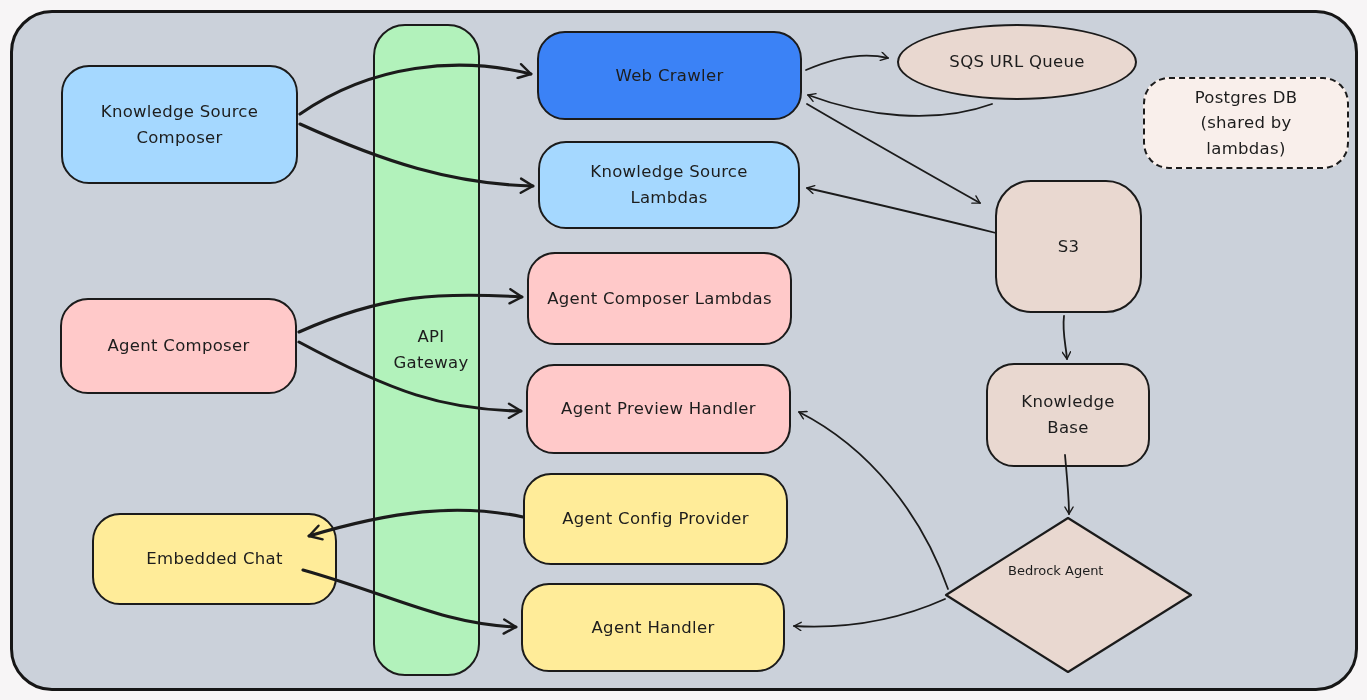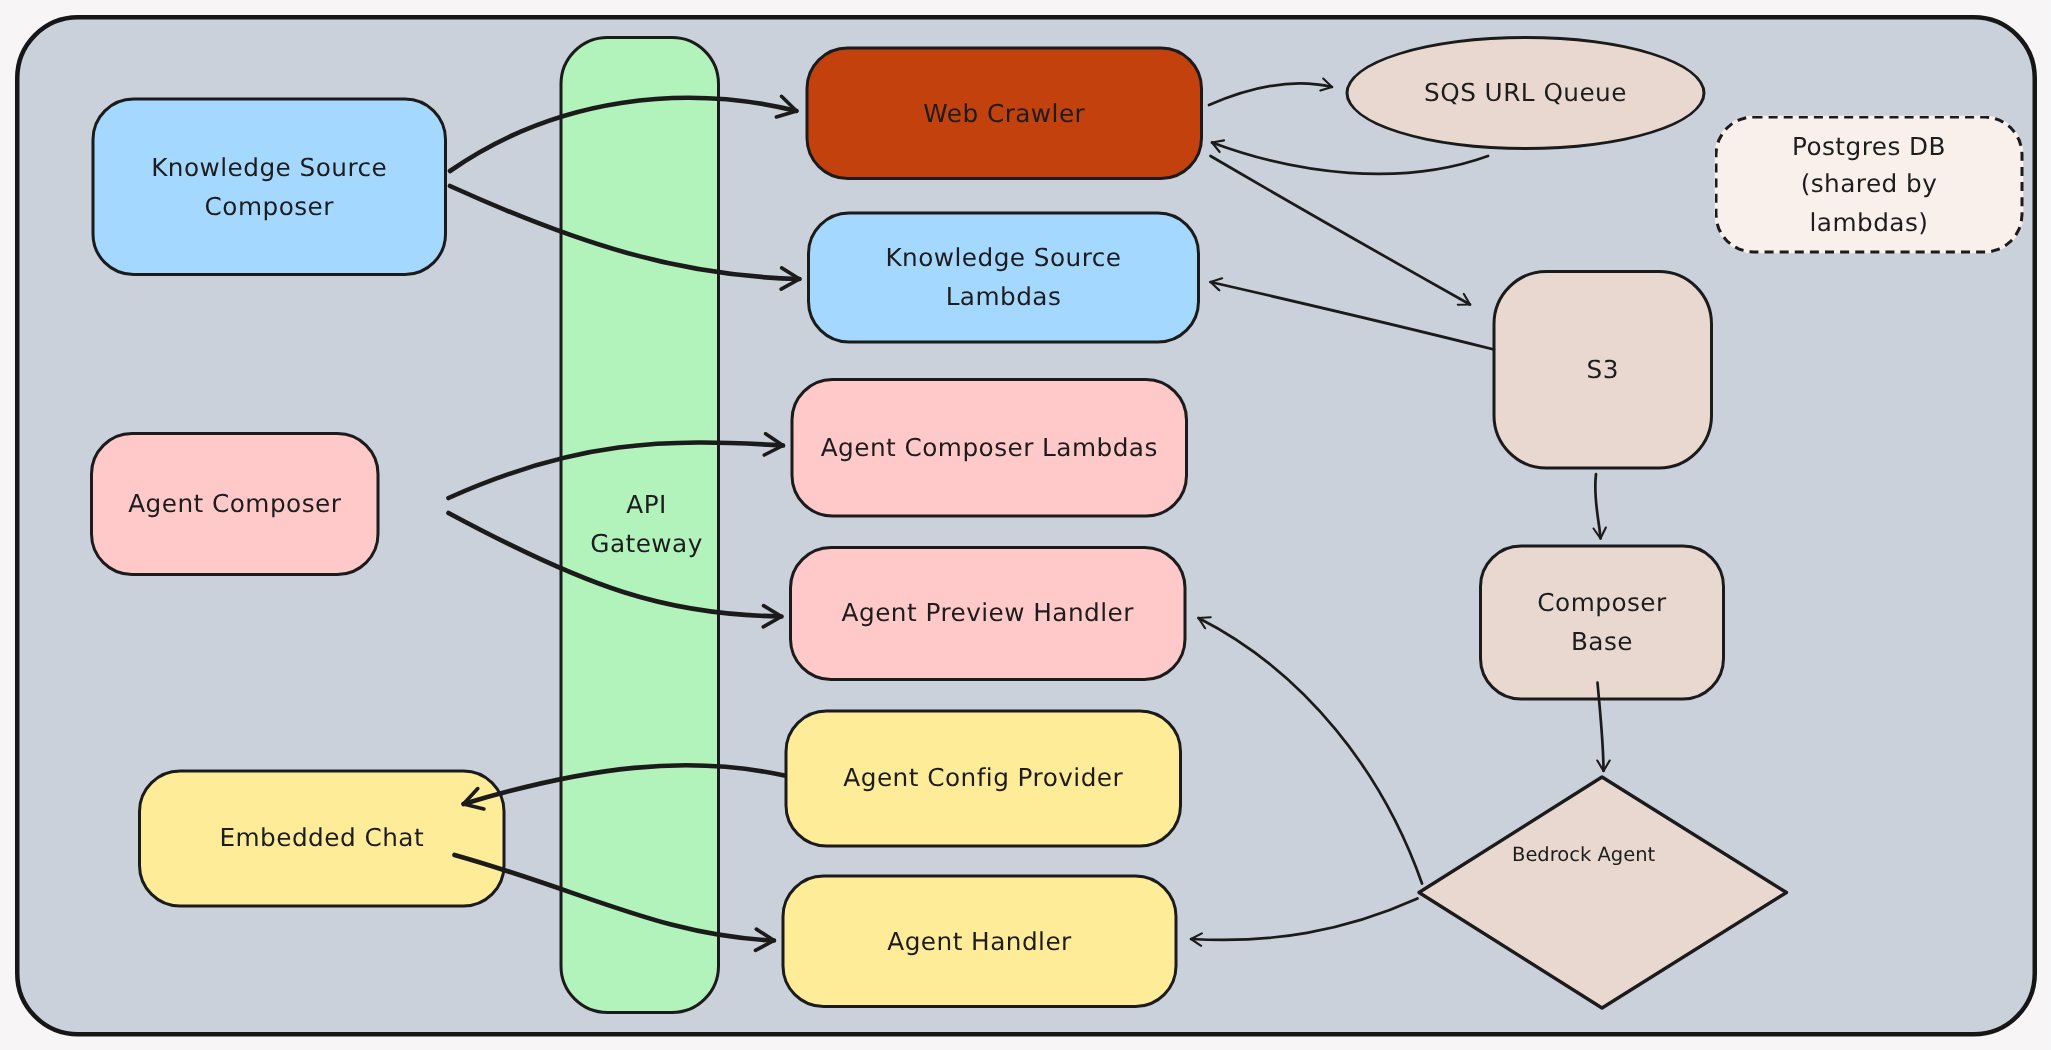--- a/index.html
+++ b/index.html
@@ -8,21 +8,21 @@
   .frame{position:absolute;left:10px;top:10px;width:1342px;height:675px;
          background:#cbd1da;border:3.5px solid #161616;border-radius:42px;}
   .node{position:absolute;display:flex;align-items:center;justify-content:center;
         text-align:center;border:2.8px solid #1b1b1b;border-radius:28px;
         font-size:16.5px;letter-spacing:.3px;line-height:1.55;box-sizing:border-box;padding:4px 14px;}
   .thin{border-width:2px;}
   .fill-blue{background:#a5d8ff;}
   .fill-pink{background:#ffc9c9;}
   .fill-yellow{background:#ffec99;}
   .fill-green{background:#b2f2bb;}
-  .fill-purple{background:#c2410c;}
+  .fill-purple{background:#3b82f6;}
   .fill-beige{background:#e9d8d0;}
   .fill-paper{background:#f9efeb;}
   .ellipse{border-radius:50%;}
   .dashed{border:2.2px dashed #1b1b1b;border-radius:26px;flex-direction:column;}
   .gateway{border-radius:32px;border-width:2.6px;}
   .gateway .lbl{width:82px;}
   .diamond-label{position:absolute;left:1008px;top:561px;width:120px;text-align:left;
                  font-size:13px;line-height:1.6;}
   svg.overlay{position:absolute;left:0;top:0;pointer-events:none;}
   .lbl{display:block;}
@@ -31,21 +31,21 @@
 <body>
 
 <div class="canvas">
 
   <div class="frame"></div>
 
   <div class="node fill-blue" style="left:61px;top:65px;width:237px;height:119px;">
     <span class="lbl">Knowledge Source Composer</span>
   </div>
 
-  <div class="node fill-pink" style="left:60px;top:288px;width:193px;height:96px;">
+  <div class="node fill-pink" style="left:60px;top:298px;width:237px;height:96px;">
     <span class="lbl">Agent Composer</span>
   </div>
 
   <div class="node fill-yellow" style="left:58px;top:513px;width:245px;height:92px;margin-left:34px;">
     <span class="lbl">Embedded Chat</span>
   </div>
 
   <div class="node fill-green gateway" style="left:373px;top:24px;width:107px;height:652px;padding-left:23px;">
     <span class="lbl">API Gateway</span>
   </div>
@@ -81,21 +81,21 @@
   <div class="node fill-paper dashed" style="left:1143px;top:77px;width:206px;height:92px;">
     <span class="lbl">Postgres DB</span>
     <span class="lbl">(shared by lambdas)</span>
   </div>
 
   <div class="node fill-beige thin" style="left:995px;top:180px;width:147px;height:133px;border-radius:36px;">
     <span class="lbl">S3</span>
   </div>
 
   <div class="node fill-beige thin" style="left:986px;top:363px;width:164px;height:104px;">
-    <span class="lbl">Composer Base</span>
+    <span class="lbl">Knowledge Base</span>
   </div>
 
   <svg class="overlay" width="1367" height="700" viewBox="0 0 1367 700">
     <defs>
       <marker id="arrow" viewBox="0 0 12 12" refX="10.5" refY="6" markerWidth="5.5" markerHeight="5.5" orient="auto-start-reverse">
         <path d="M2 1 L10.5 6 L2 11" fill="none" stroke="#1b1b1b" stroke-width="1.7" stroke-linecap="round" stroke-linejoin="round"></path>
       </marker>
     </defs>
 
     <path d="M 1068 518 L 1191 595 L 1068 672 L 946 595 Z" fill="#e9d8d0" stroke="#1b1b1b" stroke-width="2.2" stroke-linejoin="round"></path>

